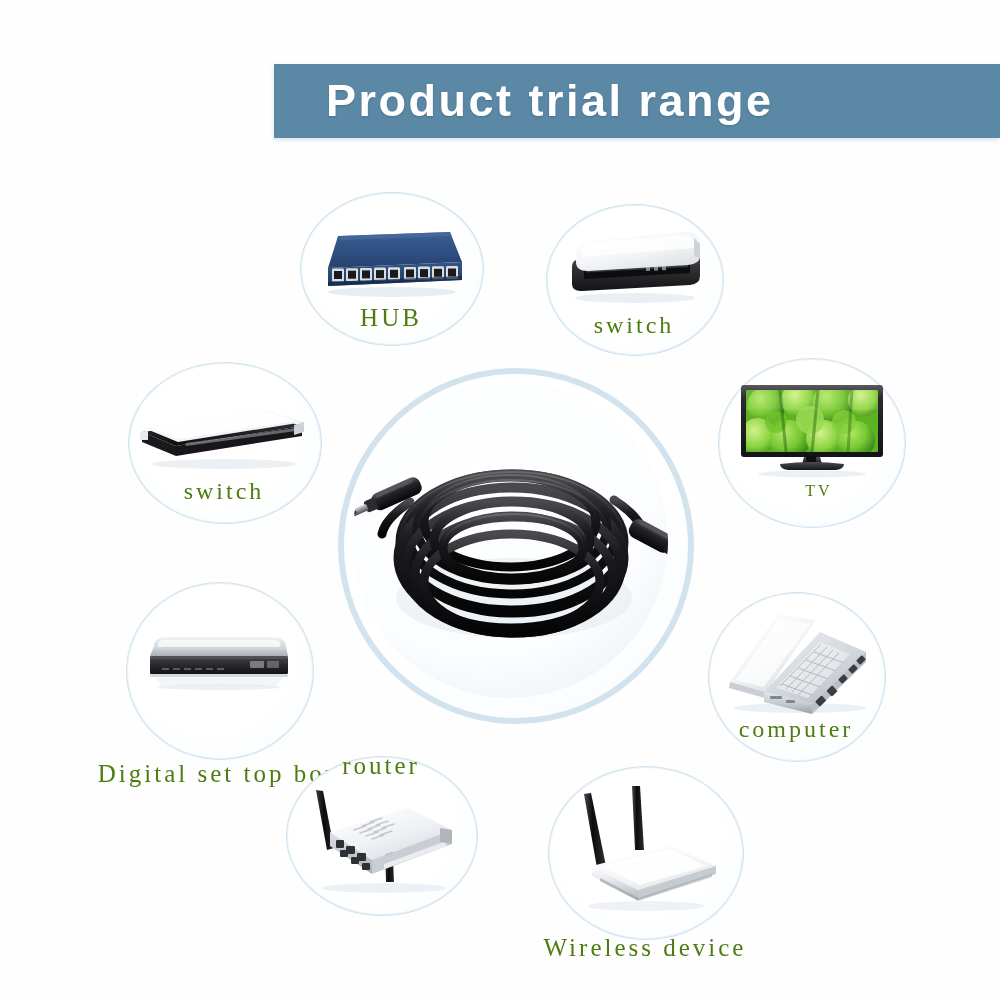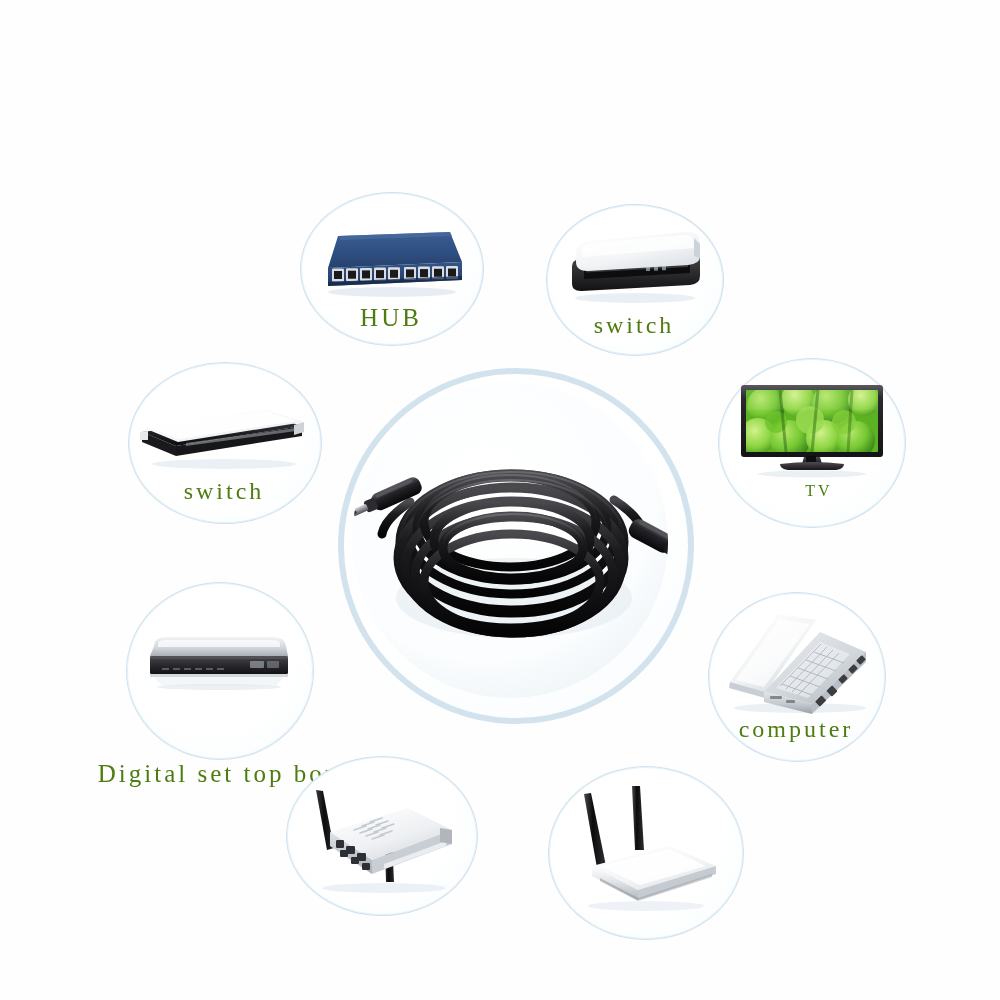--- a/index.html
+++ b/index.html
@@ -58,20 +58,23 @@
   .icon-wrap{position:absolute;overflow:hidden;}
 
   
   svg{display:block;overflow:visible;}
 </style>
 </head>
 <body>
 
 <div id="stage">
 
+  <div id="title-banner">
+    <div id="title-text">Product trial range</div>
+  </div>
 
   <div id="center-node" class="node">
     <div id="center-ring" class="ring"></div>
     <div id="center-art">
       <svg width="316" height="316" viewBox="0 0 316 316">
         <defs>
           <radialGradient id="cbg" cx="42%" cy="34%" r="72%">
             <stop offset="0%" stop-color="#ffffff"></stop>
             <stop offset="75%" stop-color="#fbfdfe"></stop>
             <stop offset="100%" stop-color="#eef4f8"></stop>
@@ -478,20 +481,21 @@
           <rect x="40" y="66" width="8" height="7" rx="1.2"></rect>
           <rect x="51" y="73" width="8" height="7" rx="1.2"></rect>
           <rect x="62" y="79" width="8" height="7" rx="1.2"></rect>
         </g>
 
         <path d="M72 76 L152 46 L152 60 L72 90 Z" fill="#c9ced4"></path>
         <path d="M84 80 L146 57 L146 62 L84 85 Z" fill="#eef1f4" opacity=".85"></path>
         <path d="M140 44 L152 46 L152 60 L140 58 Z" fill="#b0b6bc"></path>
       </svg>
     </div>
+    <div class="node-label" style="left:0;top:-4px;width:190px;font-size:25px;">router</div>
   </div>
 
   <div class="node" style="left:548px;top:766px;width:194px;height:172px;">
     <div class="ring" style="left:0;top:0;width:194px;height:172px;"></div>
     <div class="icon-wrap" style="left:18px;top:14px;width:158px;height:146px;">
       <svg width="158" height="146" viewBox="0 0 158 146">
         <defs>
           <linearGradient id="wdTop" x1="0.15" y1="0" x2="0.9" y2="1">
             <stop offset="0%" stop-color="#ffffff"></stop>
             <stop offset="55%" stop-color="#f3f5f7"></stop>
@@ -518,15 +522,16 @@
         <path d="M34 86 L104 69 L140 86 L74 105 Z" fill="#ffffff" opacity=".85"></path>
 
         <path d="M26 86 L72 110 L72 120 L26 96 Z" fill="url(#wdFront)"></path>
 
         <path d="M72 110 L150 86 L150 94 L72 120 Z" fill="#c6cbd1"></path>
 
         <path d="M34 98 L72 118 L72 121 L34 101 Z" fill="#8d9399" opacity=".55"></path>
         <path d="M72 118 L146 94 L146 97 L72 121 Z" fill="#9aa0a6" opacity=".5"></path>
       </svg>
     </div>
+    <div class="node-label" style="left:-30px;top:168px;width:254px;font-size:25px;">Wireless device</div>
   </div>
 
 </div>
 
 </body></html>

